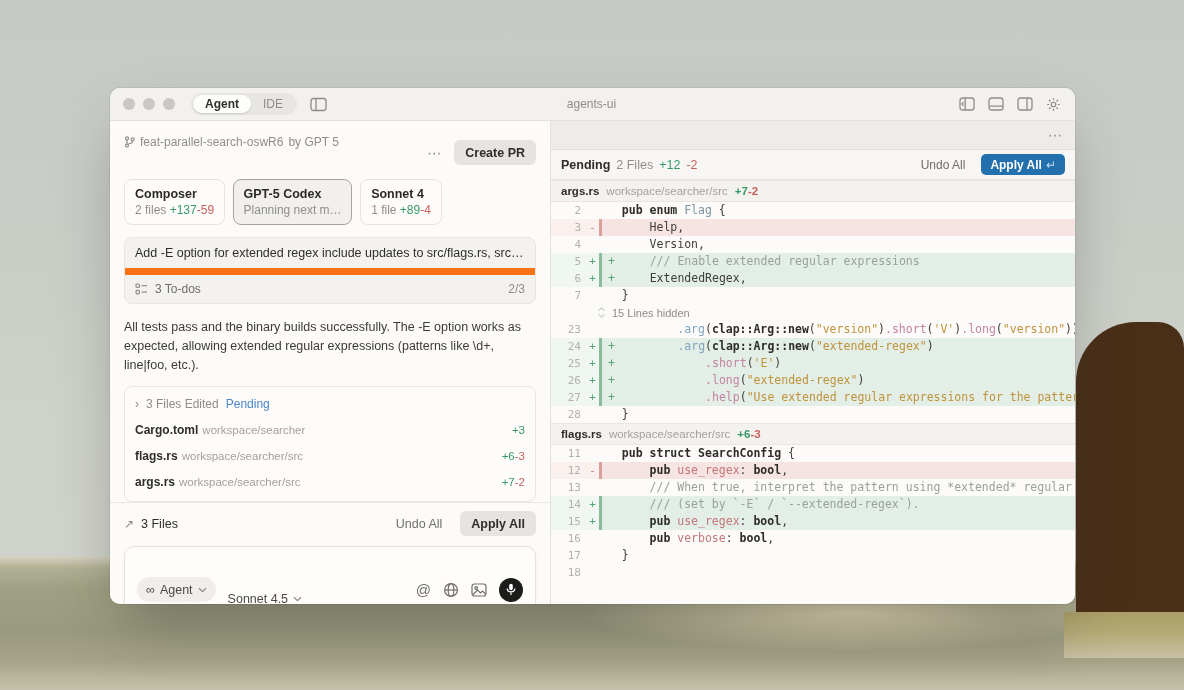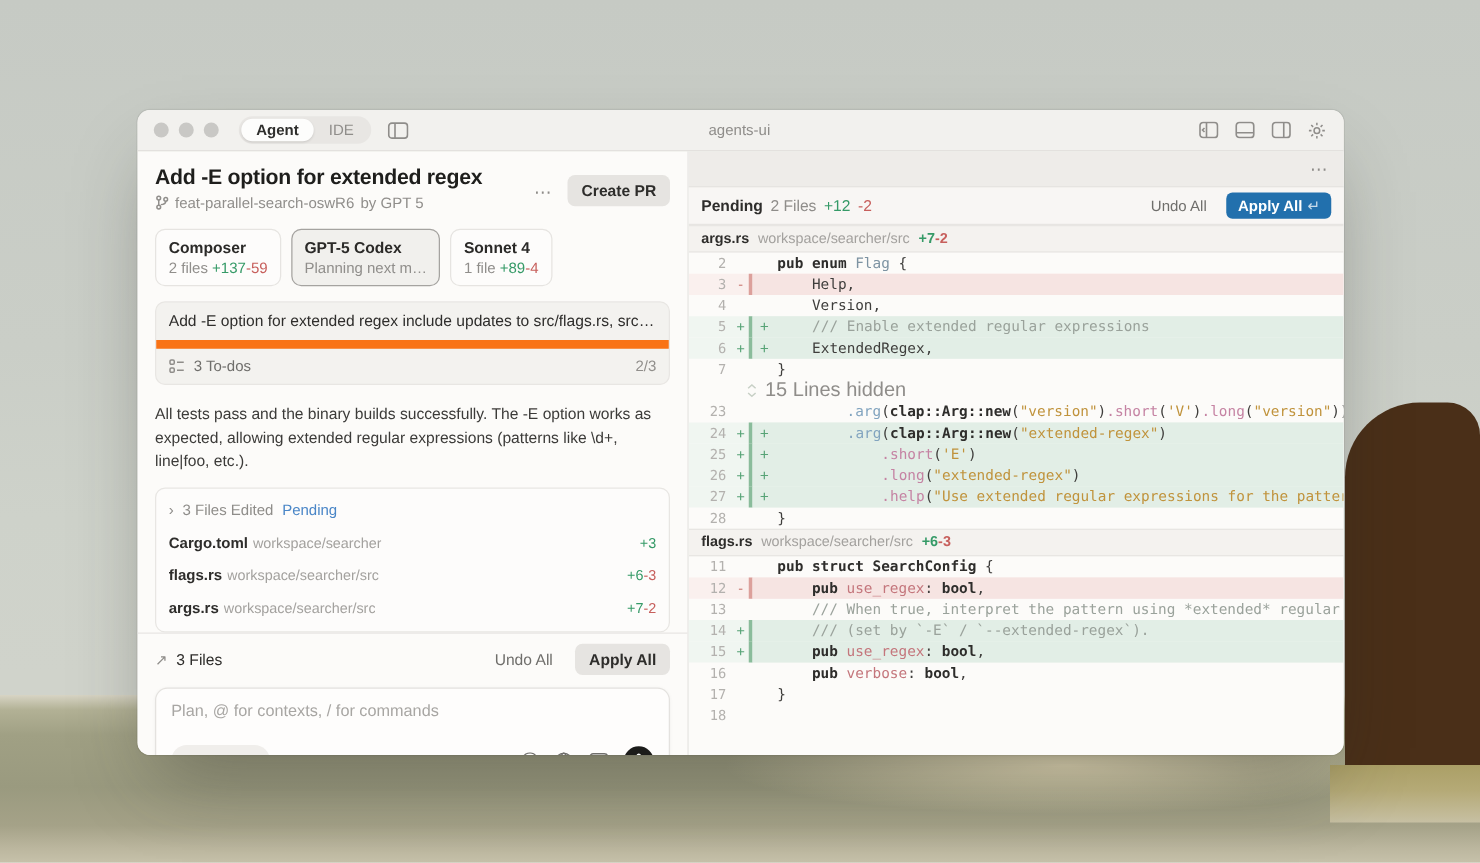--- a/index.html
+++ b/index.html
@@ -107,21 +107,21 @@
   .gm{width:13px;flex:none;text-align:center;font-size:11px;color:#b3b1ae;}
   .bar{width:3px;flex:none;}
   .cc{flex:1;min-width:0;overflow:hidden;white-space:pre;padding-left:6px;display:flex;color:#3f3e3c;}
   .g2{width:14px;flex:none;}
   .row-add{background:#f0f6f1;} .row-add .cc{background:#e2eee6;} .row-add .bar{background:#8abc9b;}
   .row-add .gm,.row-add .g2{color:#57a376;}
   .row-del{background:#faf0ee;} .row-del .cc{background:#f6e4e2;} .row-del .bar{background:#dca09b;}
   .row-del .gm{color:#cb7a74;}
   .row-ctx .bar{background:transparent;}
   .hidden-row{display:flex;align-items:center;gap:6px;height:17px;padding-left:46px;
-    font-family:"Liberation Sans",sans-serif;font-size:16px;color:#8f8d8a;}
+    font-family:"Liberation Sans",sans-serif;font-size:11px;color:#8f8d8a;}
   .tok-kw{color:#2e2d2b;font-weight:600;}
   .tok-b{color:#2e2d2b;font-weight:600;}
   .tok-ty{color:#7d93a2;}
   .tok-fld{color:#c4767c;}
   .tok-fnb{color:#82a4bf;}
   .tok-fnp{color:#c583a3;}
   .tok-str{color:#c0933c;}
   .tok-cmt{color:#9aa29b;}
   .tok-pl{color:#3f3e3c;}
   svg{display:block;}
@@ -180,21 +180,20 @@
         </svg>
       </div>
     </div>
   </div>
 
   <div class="body">
 
     <div class="left">
       <div class="lp-header">
         <div>
-          <div class="lp-title">Add -E option for extended regex</div>
           <div class="lp-branch">
             <span>
               <svg width="11" height="12" viewBox="0 0 11 12" fill="none" stroke="currentColor" stroke-width="1.2">
                 <circle cx="3" cy="2.4" r="1.5"></circle>
                   <circle cx="3" cy="9.6" r="1.5"></circle>
                   <circle cx="8.6" cy="3.4" r="1.5"></circle>
                 <path d="M3 3.9v4.2M8.6 4.9c0 2-2 2.6-4 2.8"></path>
               </svg>
             </span>
             <span>feat-parallel-search-oswR6</span>
@@ -269,21 +268,20 @@
       <div class="lp-divider"></div>
 
       <div class="apply-bar">
         <span class="ab-arrow">↗</span>
         <span class="ab-label">3 Files</span>
         <span class="ab-undo">Undo All</span>
         <div class="btn-gray">Apply All</div>
       </div>
 
       <div class="composer">
-        <div class="composer-ph">Plan, @ for contexts, / for commands</div>
         <div class="composer-row">
           <div class="mode-pill">
             <span>∞</span>
             <span>Agent</span>
             <span class="chev">
               <svg width="9" height="6" viewBox="0 0 9 6" fill="none" stroke="currentColor" stroke-width="1.3">
                   <path d="M1 1.2 L4.5 4.6 L8 1.2"></path>
                 </svg>
             </span>
           </div>

